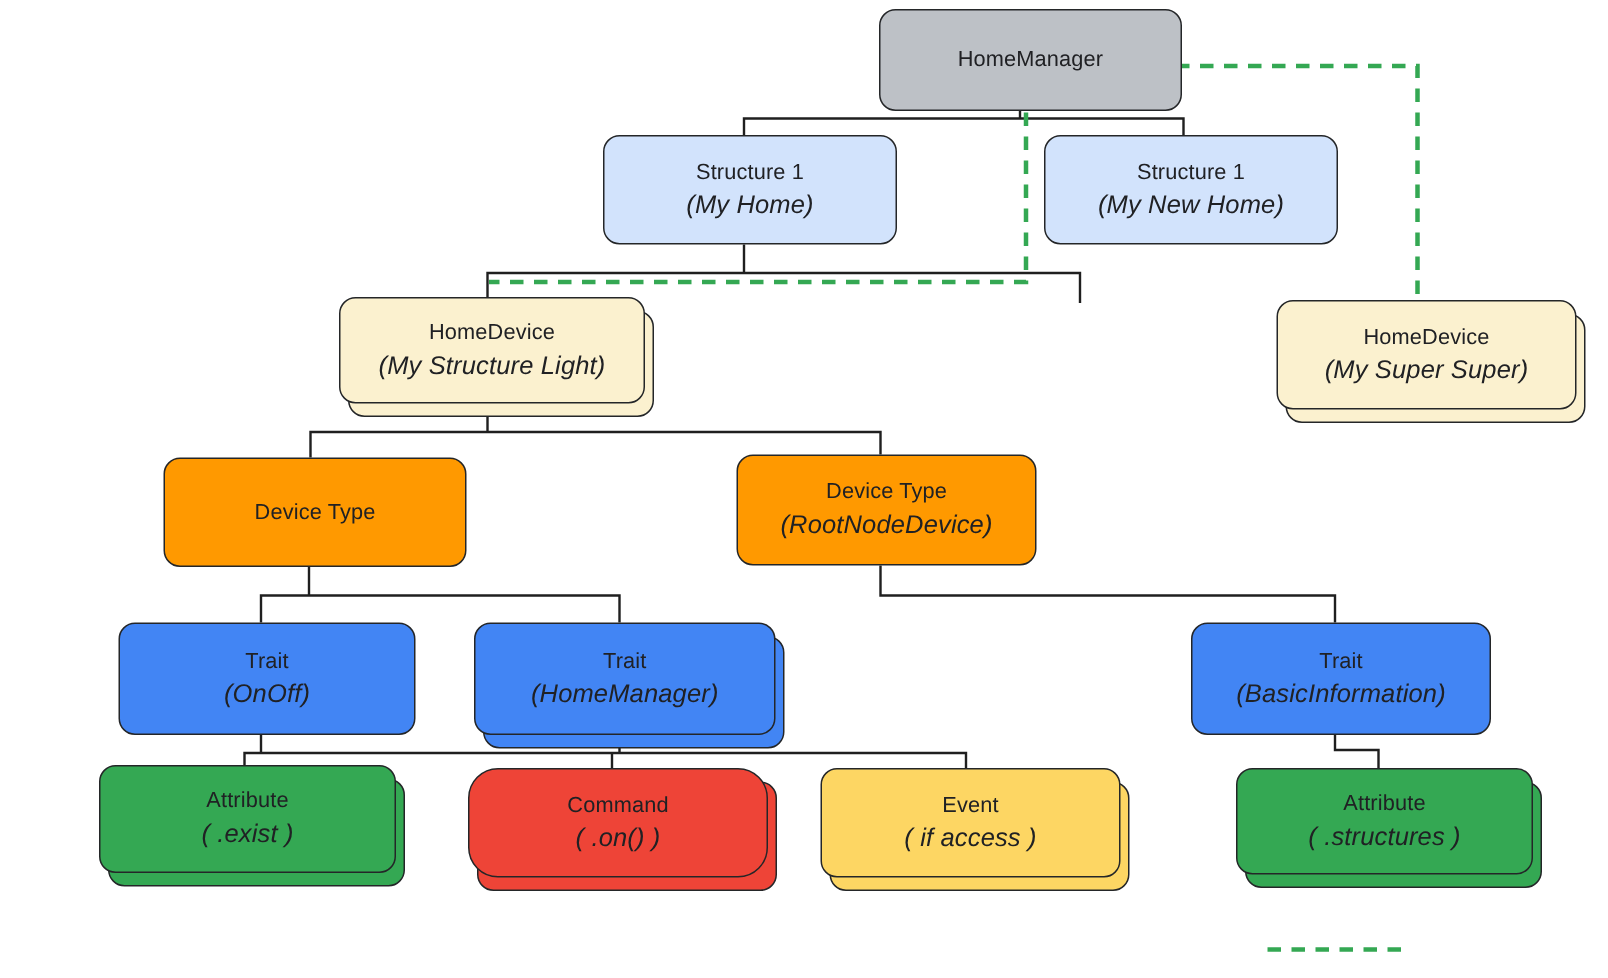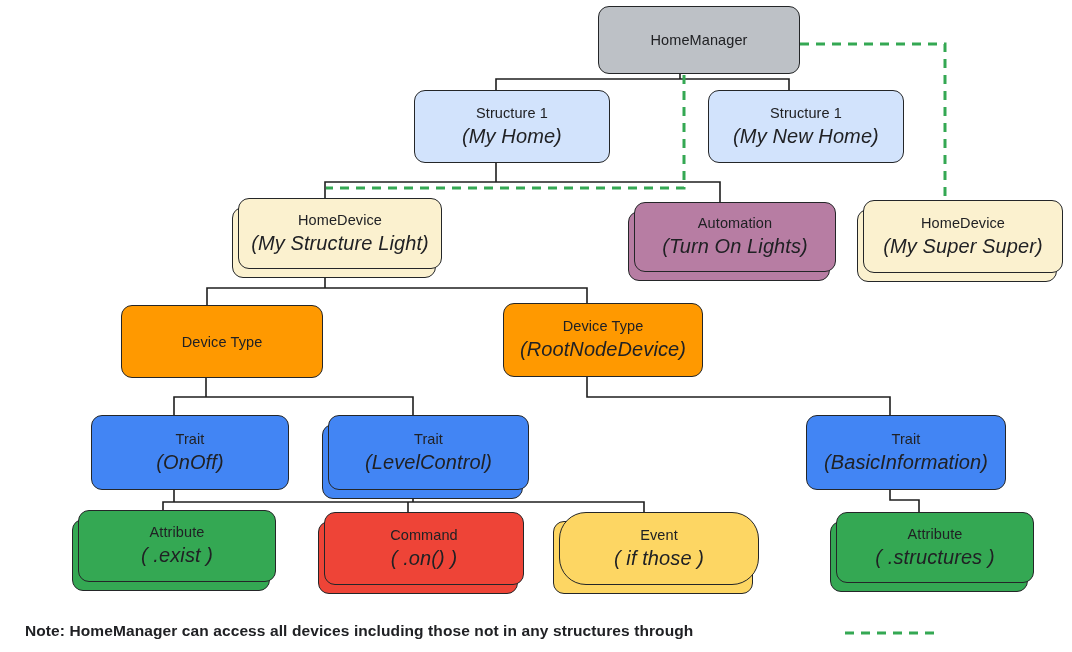--- a/index.html
+++ b/index.html
@@ -26,40 +26,40 @@
   .node .shadow-card {
     position: absolute;
     left: 10px; top: 9px;
     width: 100%; height: 100%;
     border: 1.6px solid #242628;
     border-radius: 11px;
     box-sizing: border-box;
   }
   .node .card {
     position: absolute;
-    left: 16px; top: 0;
+    left: 4px; top: 0;
     width: 100%; height: 100%;
     border: 1.6px solid #242628;
     border-radius: 11px;
     box-sizing: border-box;
     display: flex;
     flex-direction: column;
     align-items: center;
     justify-content: center;
     text-align: center;
     line-height: 1.38;
   }
   .node .node-title {
     font-size: 14.5px;
     color: #202124;
     font-weight: 500;
     letter-spacing: 0.1px;
   }
   .node .node-subtitle {
-    font-size: 20px;
+    font-size: 17px;
     color: #202124;
     font-style: italic;
     font-weight: 500;
     letter-spacing: 0.1px;
   }
   #note-text {
     position: absolute;
     left: 25px;
     top: 622px;
     width: 810px;
@@ -107,27 +107,20 @@
         <div class="node-subtitle">(My New Home)</div>
       </div>
     </div>
     <div class="node" style="left: 222px; top: 198px; width: 204px; height: 71px;">
       <div class="shadow-card" style="background: rgb(251, 241, 207);"></div>
       <div class="card" style="background: rgb(251, 241, 207);">
         <div class="node-title">HomeDevice</div>
         <div class="node-subtitle">(My Structure Light)</div>
       </div>
     </div>
-    <div class="node" style="left: 618px; top: 202px; width: 202px; height: 70px;">
-      <div class="shadow-card" style="background: rgb(183, 125, 163);"></div>
-      <div class="card" style="background: rgb(183, 125, 163);">
-        <div class="node-title">Automation</div>
-        <div class="node-subtitle">(Turn On Lights)</div>
-      </div>
-    </div>
     <div class="node" style="left: 847px; top: 200px; width: 200px; height: 73px;">
       <div class="shadow-card" style="background: rgb(251, 241, 207);"></div>
       <div class="card" style="background: rgb(251, 241, 207);">
         <div class="node-title">HomeDevice</div>
         <div class="node-subtitle">(My Super Super)</div>
       </div>
     </div>
     <div class="node" style="left: 105px; top: 305px; width: 202px; height: 73px;">
 
       <div class="card" style="background: rgb(255, 153, 0);">
@@ -145,52 +138,51 @@
 
       <div class="card" style="background: rgb(66, 133, 244);">
         <div class="node-title">Trait</div>
         <div class="node-subtitle">(OnOff)</div>
       </div>
     </div>
     <div class="node" style="left: 312px; top: 415px; width: 201px; height: 75px;">
       <div class="shadow-card" style="background: rgb(66, 133, 244);"></div>
       <div class="card" style="background: rgb(66, 133, 244);">
         <div class="node-title">Trait</div>
-        <div class="node-subtitle">(LevelControl)</div>
+        <div class="node-subtitle">(HomeManager)</div>
       </div>
     </div>
     <div class="node" style="left: 790px; top: 415px; width: 200px; height: 75px;">
 
       <div class="card" style="background: rgb(66, 133, 244);">
         <div class="node-title">Trait</div>
         <div class="node-subtitle">(BasicInformation)</div>
       </div>
     </div>
     <div class="node" style="left: 62px; top: 510px; width: 198px; height: 72px;">
       <div class="shadow-card" style="background: rgb(52, 168, 83);"></div>
       <div class="card" style="background: rgb(52, 168, 83);">
         <div class="node-title">Attribute</div>
         <div class="node-subtitle">( .exist )</div>
       </div>
     </div>
     <div class="node" style="left: 308px; top: 512px; width: 200px; height: 73px;">
       <div class="shadow-card" style="background: rgb(238, 68, 55);"></div>
-      <div class="card" style="background: rgb(238, 68, 55);">
+      <div class="card" style="background: rgb(238, 68, 55); border-radius: 20px;">
         <div class="node-title">Command</div>
         <div class="node-subtitle">( .on() )</div>
       </div>
     </div>
     <div class="node" style="left: 543px; top: 512px; width: 200px; height: 73px;">
       <div class="shadow-card" style="background: rgb(253, 214, 99);"></div>
-      <div class="card" style="background: rgb(253, 214, 99); border-radius: 27px;">
+      <div class="card" style="background: rgb(253, 214, 99);">
         <div class="node-title">Event</div>
-        <div class="node-subtitle">( if those )</div>
+        <div class="node-subtitle">( if access )</div>
       </div>
     </div>
     <div class="node" style="left: 820px; top: 512px; width: 198px; height: 71px;">
       <div class="shadow-card" style="background: rgb(52, 168, 83);"></div>
       <div class="card" style="background: rgb(52, 168, 83);">
         <div class="node-title">Attribute</div>
         <div class="node-subtitle">( .structures )</div>
       </div>
     </div>
-    <div id="note-text">Note: HomeManager can access all devices including those not in any structures through</div>
 </div>
 
 </body></html>

